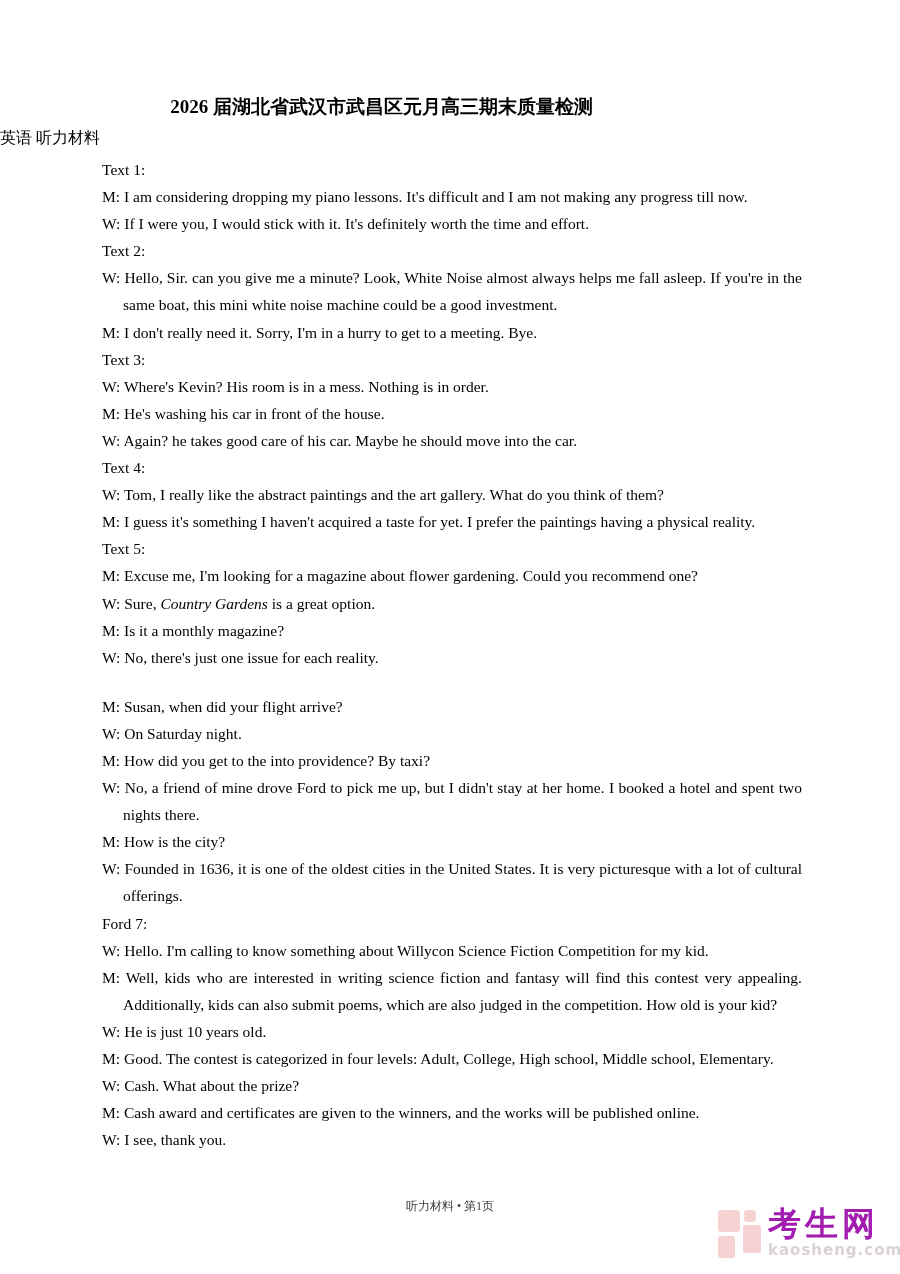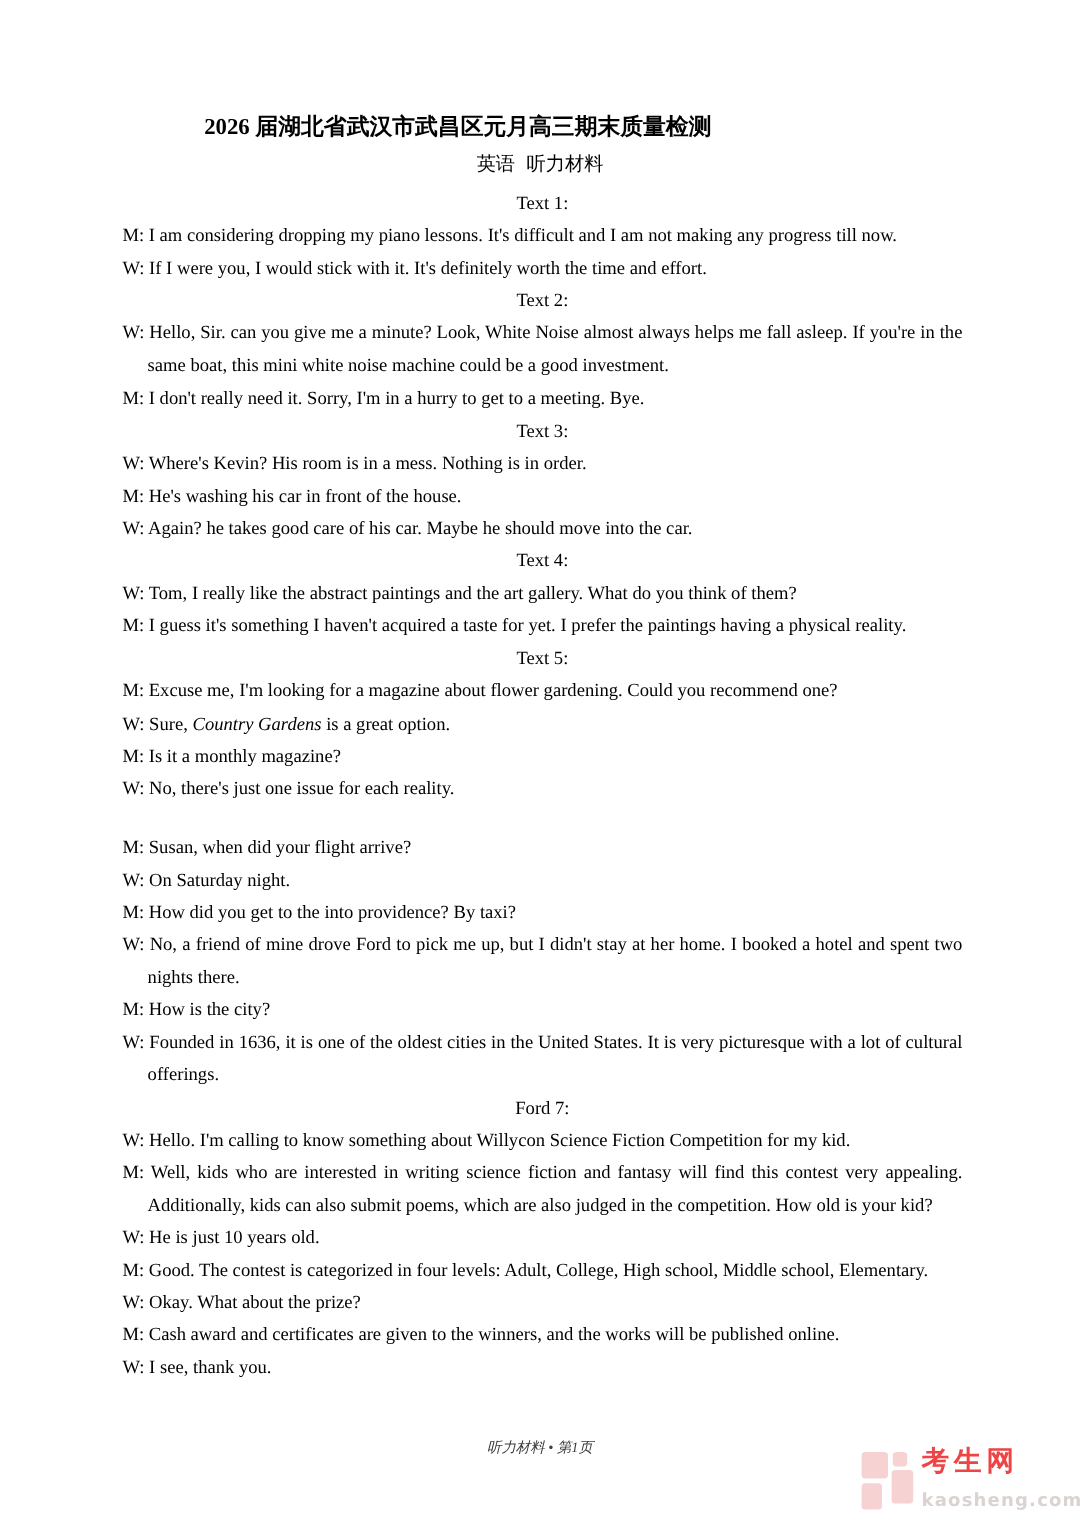--- a/index.html
+++ b/index.html
@@ -11,55 +11,54 @@
     font-family: "Liberation Serif", "DejaVu Serif", serif;
     color: #000000;
   }
   .doc-title {
     position: absolute; top: 95px; left: 0; width: 763px;
     text-align: center; font-size: 19px; font-weight: bold;
     margin: 0; line-height: 24px;
   }
   .doc-subtitle {
     position: absolute; top: 127px; left: 0; width: 900px;
-    text-align: center; font-size: 16px; font-weight: normal;
-    margin: 0; line-height: 22px; font-family: Liberation Mono, monospace;
+    font-size: 16px; font-weight: normal;
+    margin: 0; line-height: 22px;
   }
   .transcript {
     position: absolute; top: 156px; left: 102px; width: 700px;
     font-size: 15.5px; line-height: 27.1px;
   }
   .transcript p { margin: 0; }
-  .text-heading { text-align: center; }
+  .text-heading { text-align: left; }
   .dialogue-line {
     text-align: justify;
     padding-left: 21px; text-indent: -21px;
   }
   .section.gap-before { margin-top: 22px; }
   .italic { font-style: italic; }
   .page-footer {
     position: absolute; top: 1199px; left: 0; width: 900px;
     text-align: center; font-size: 12px; color: #3c3c3c;
     line-height: 15px;
-    font-style: italic;
   }
   .brand {
     position: absolute; left: 712px; top: 1205px; width: 182px; height: 64px;
   }
   .brand .blk {
     position: absolute; border-radius: 3px; background: #f7d2d2;
   }
   .blk-1 { left: 6px;  top: 5px;  width: 22px; height: 22px; }
   .blk-2 { left: 32px; top: 5px;  width: 12px; height: 12px; }
   .blk-3 { left: 31px; top: 20px; width: 18px; height: 28px; background: #f4c8c8; }
   .blk-4 { left: 6px;  top: 31px; width: 17px; height: 22px; }
   .brand-cn {
     position: absolute; left: 56px; top: -3px;
-    font-size: 23px; font-weight: bold; letter-spacing: 4px;
-    color: #ef4444; white-space: nowrap;
+    font-size: 33px; font-weight: bold; letter-spacing: 4px;
+    color: #a21caf; white-space: nowrap;
     font-family: "DejaVu Sans", sans-serif;
   }
   .brand-domain {
     position: absolute; left: 56px; top: 36px;
     font-size: 15px; font-weight: bold; letter-spacing: 1px;
     color: #dbd3d1; white-space: nowrap;
     font-family: "DejaVu Sans", sans-serif;
   }
 </style>
 </head>
@@ -104,21 +103,21 @@
       <p class="dialogue-line">W: No, a friend of mine drove Ford to pick me up, but I didn't stay at her home. I booked a hotel and spent two nights there.</p>
       <p class="dialogue-line">M: How is the city?</p>
       <p class="dialogue-line">W: Founded in 1636, it is one of the oldest cities in the United States. It is very picturesque with a lot of cultural offerings.</p>
     </div>
     <div class="section">
       <p class="text-heading">Ford 7:</p>
       <p class="dialogue-line">W: Hello. I'm calling to know something about Willycon Science Fiction Competition for my kid.</p>
       <p class="dialogue-line">M: Well, kids who are interested in writing science fiction and fantasy will find this contest very appealing. Additionally, kids can also submit poems, which are also judged in the competition. How old is your kid?</p>
       <p class="dialogue-line">W: He is just 10 years old.</p>
       <p class="dialogue-line">M: Good. The contest is categorized in four levels: Adult, College, High school, Middle school, Elementary.</p>
-      <p class="dialogue-line">W: Okay. What about the prize?</p>
+      <p class="dialogue-line">W: Cash. What about the prize?</p>
       <p class="dialogue-line">M: Cash award and certificates are given to the winners, and the works will be published online.</p>
       <p class="dialogue-line">W: I see, thank you.</p>
     </div>
   </div>
 
 <div class="page-footer">听力材料 • 第1页</div>
 
 <div class="brand">
   <div class="blk blk-1"></div>
   <div class="blk blk-2"></div>

